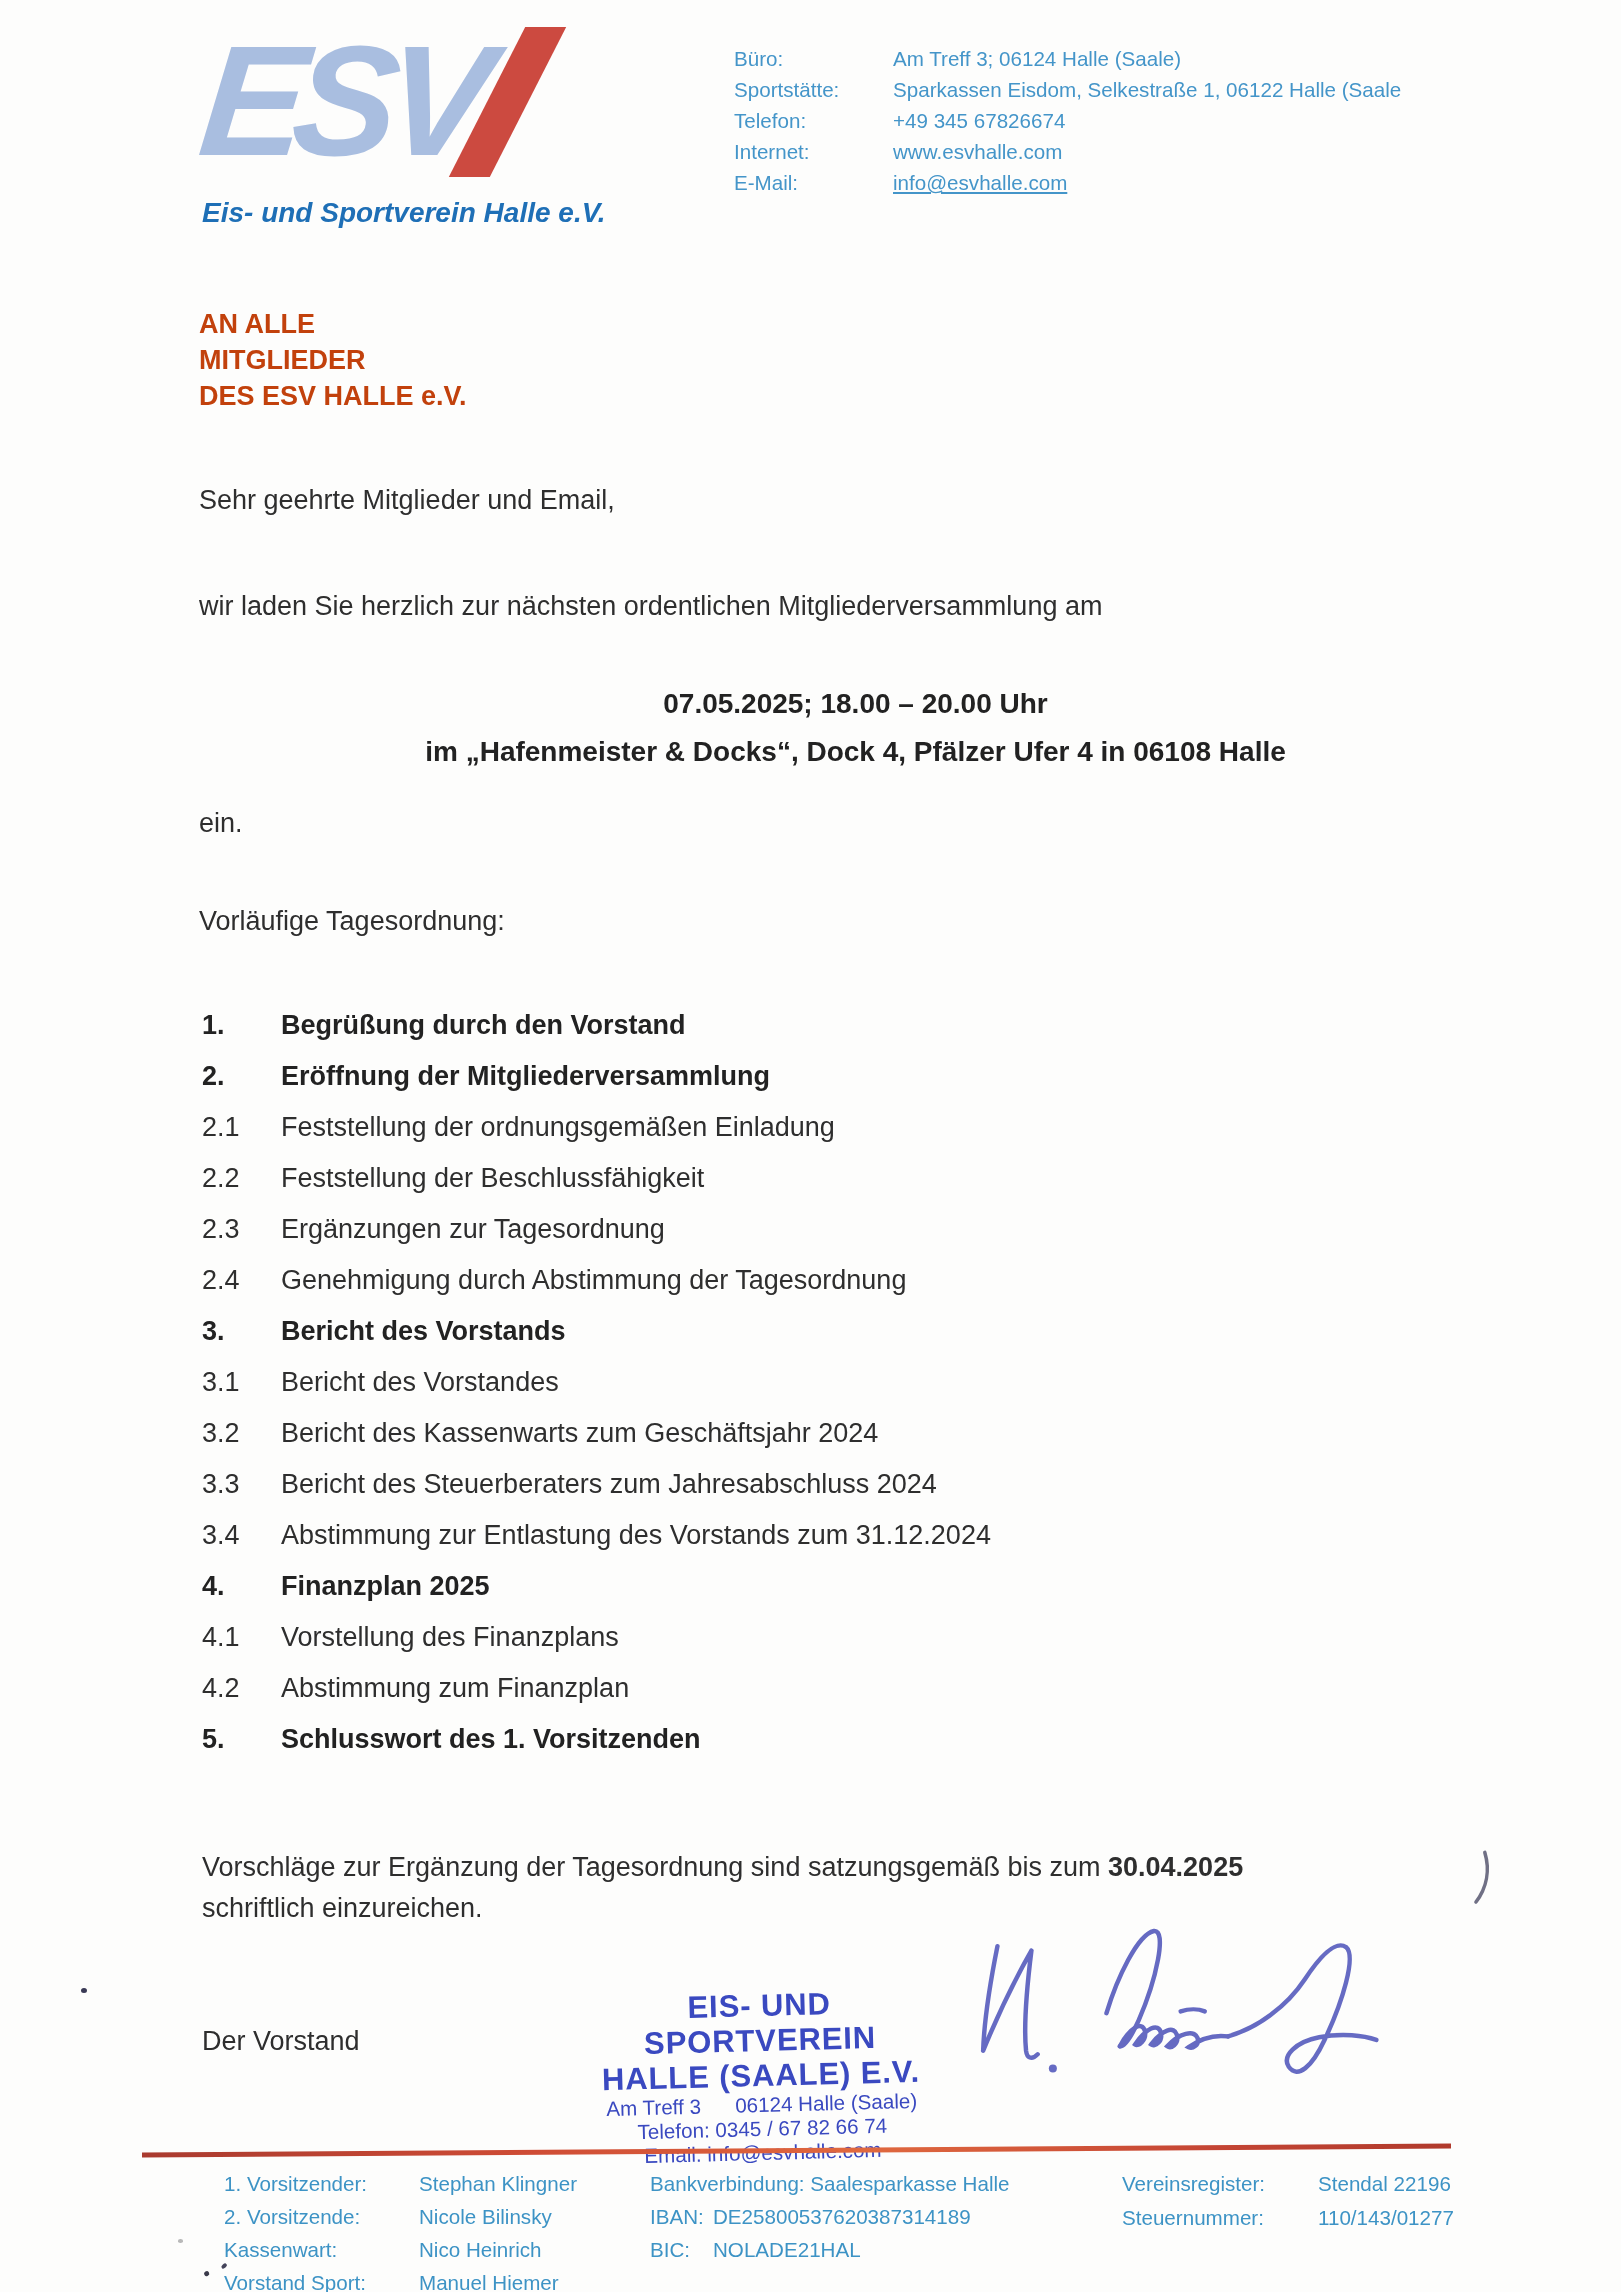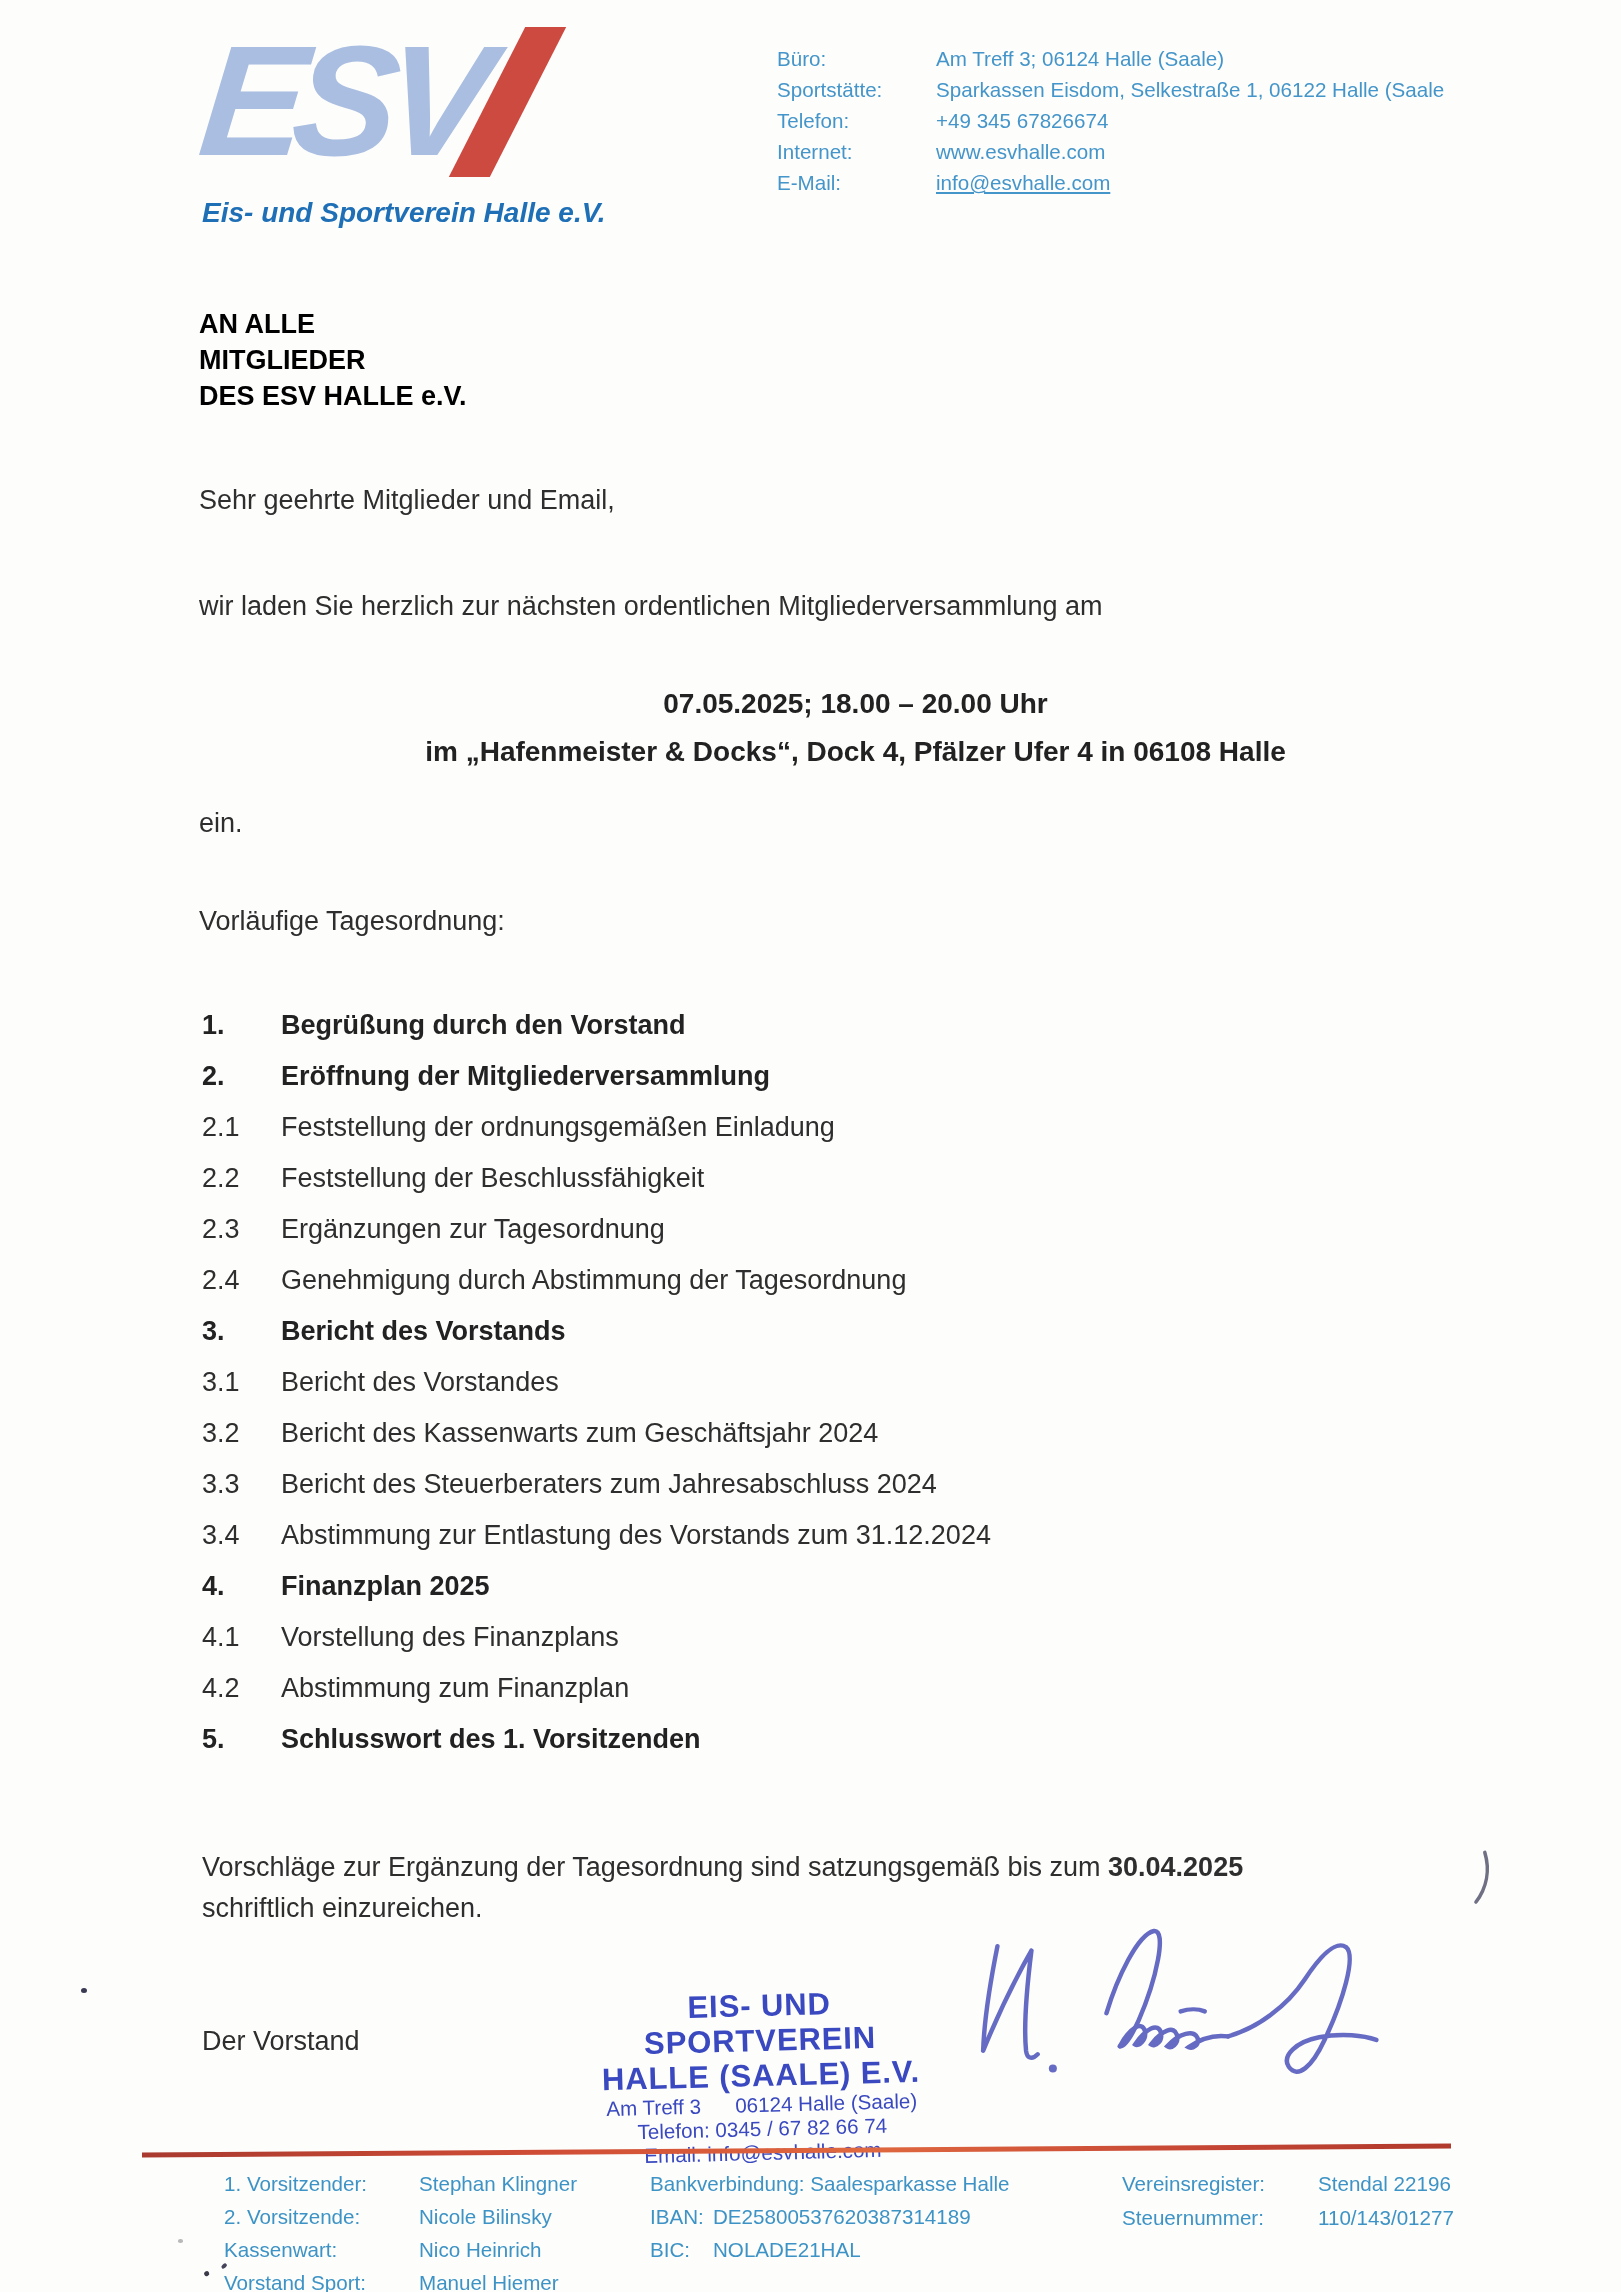--- a/index.html
+++ b/index.html
@@ -15,26 +15,26 @@
   }
   .logo-slash{
     position:absolute;left:285px;top:1.8px;width:41px;height:150px;
     background:#cc4a40;transform:skewX(-27deg);
   }
   .tagline{
     position:absolute;left:202px;top:197px;font-size:28px;font-weight:bold;
     font-style:italic;color:#1e6fb6;
   }
   
-  .contact{position:absolute;left:777px;top:43px;font-size:20.6px;color:#4495c9;}
+  .contact{position:absolute;left:734px;top:43px;font-size:20.6px;color:#4495c9;}
   .c-row{line-height:31px;}
   .c-label{display:inline-block;width:159px;}
   .c-value.u{text-decoration:underline;}
   
-  .recipient{position:absolute;left:199px;top:306px;font-size:27px;font-weight:bold;color:#000000;line-height:36px;}
+  .recipient{position:absolute;left:199px;top:306px;font-size:27px;font-weight:bold;color:#c2410c;line-height:36px;}
   .salutation{position:absolute;left:199px;top:485px;font-size:27px;}
   .invite-intro{position:absolute;left:199px;top:591px;font-size:27px;}
   .center-band{position:absolute;left:197px;width:1317px;text-align:center;font-weight:bold;color:#222;}
   .invite-date{top:688px;font-size:28px;}
   .invite-loc{top:736px;font-size:28px;}
   .invite-outro{position:absolute;left:199px;top:808px;font-size:27px;}
   
   .agenda-title{position:absolute;left:199px;top:906px;font-size:27px;}
   .agenda{position:absolute;left:202px;top:1010px;font-size:27px;}
   .a-row{display:flex;height:51px;align-items:flex-start;}

